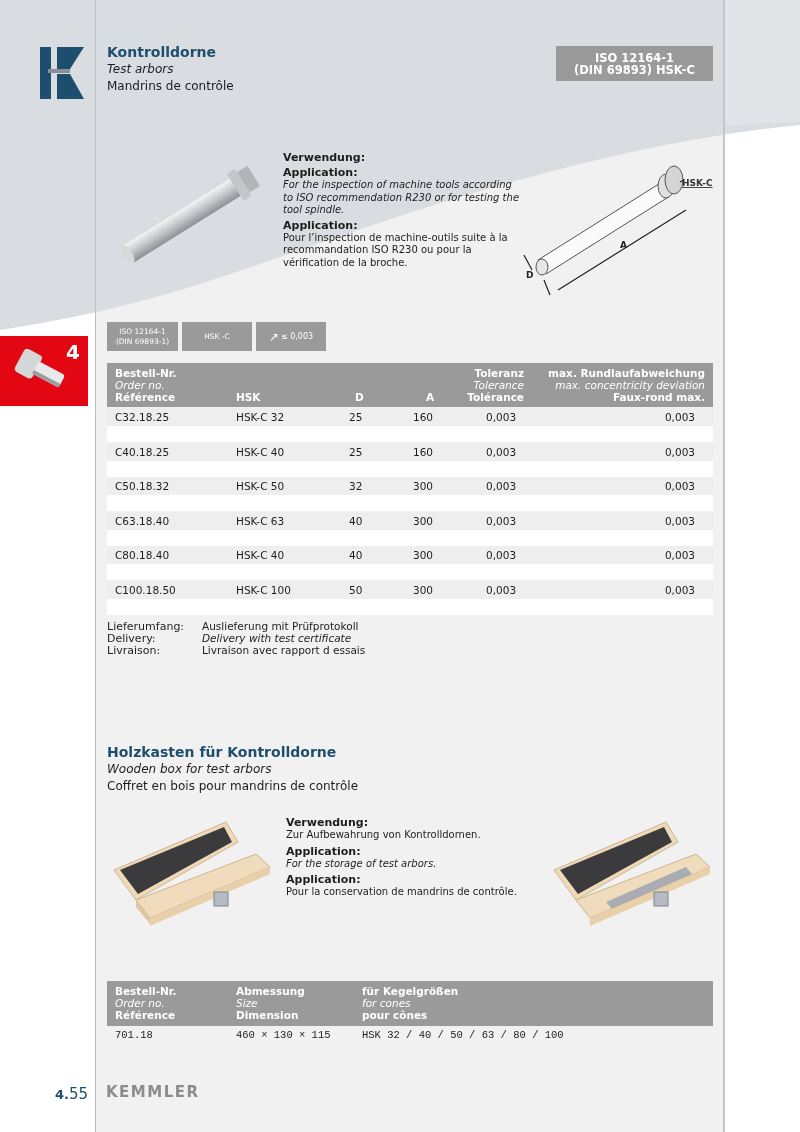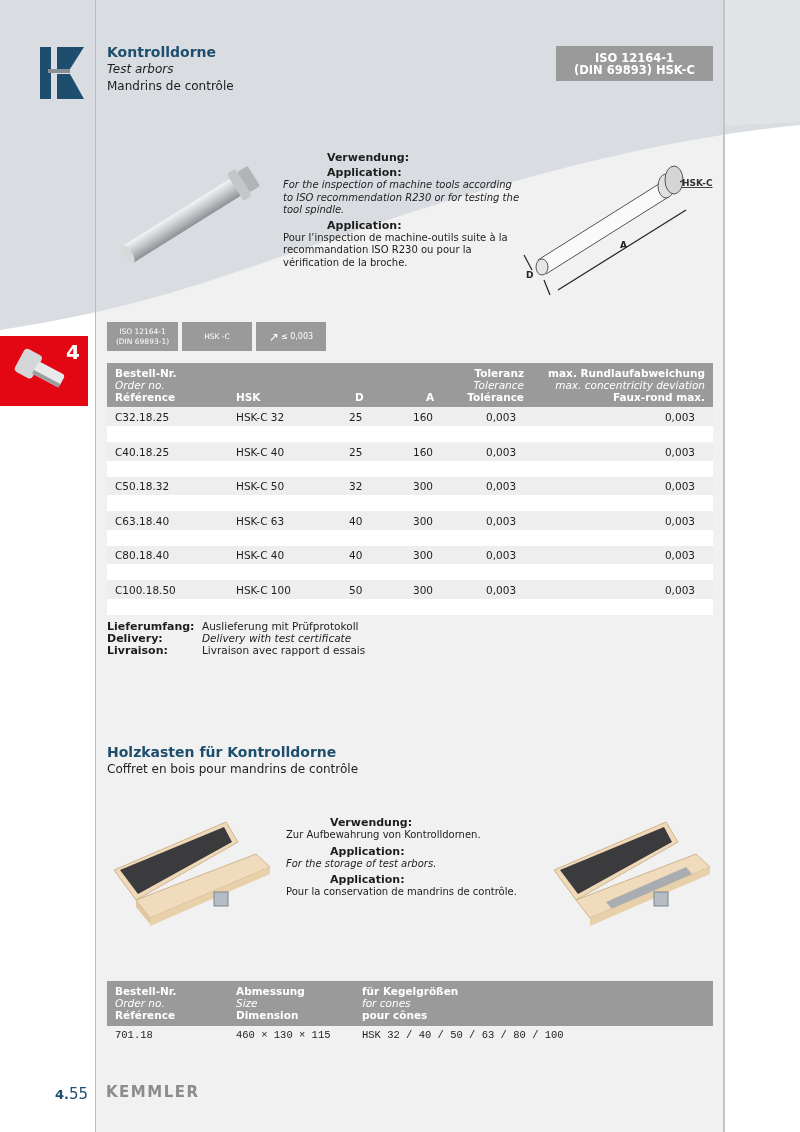--- a/index.html
+++ b/index.html
@@ -21,21 +21,21 @@
   .title-main { font-weight: bold; color: #1e4e6e; font-size: 14px; }
   .title-en { font-style: italic; font-size: 12px; color: #1d1d1b; }
   .title-fr { font-size: 12px; color: #1d1d1b; }
 
   #header-title { left: 107px; top: 44px; line-height: 17px; }
 
   #iso-badge { left: 556px; top: 46px; width: 157px; height: 35px; background: #9a9a9b; color: #fff; font-weight: bold; font-size: 11.5px; text-align: center; line-height: 12px; padding-top: 6px; }
 
   
   .app-block { font-size: 10px; line-height: 12.5px; }
-  .app-block .lbl { font-weight: bold; font-size: 11px; line-height: 13px; margin-left: 44px; }
+  .app-block .lbl { font-weight: bold; font-size: 11px; line-height: 13px; }
   .app-block .it { font-style: italic; }
   #app1 { left: 283px; top: 151px; width: 240px; }
   #app1 .para { margin-bottom: 2px; }
 
   
   #arbor-photo { left: 105px; top: 145px; width: 172px; height: 140px; }
   #arbor-drawing { left: 510px; top: 150px; width: 210px; height: 150px; }
 
   
   #chapter-tab { left: 0; top: 336px; width: 88px; height: 70px; background: #e30613; }
@@ -54,21 +54,21 @@
   .tbl-head .b { font-weight: bold; }
   #table1-head { left: 107px; top: 363px; width: 606px; height: 44px; }
   .hcol { position: absolute; top: 4px; }
   .row { position: absolute; left: 107px; width: 606px; height: 34px; font-size: 10.5px; }
   .row .stripe-a { position: absolute; left: 0; top: 0; width: 606px; height: 18px; background: #eeeeee; }
   .row .stripe-b { position: absolute; left: 0; top: 18px; width: 606px; height: 16px; background: #ffffff; }
   .cell { position: absolute; top: 3px; }
 
   
   #delivery { left: 107px; top: 621px; font-size: 10.5px; line-height: 11.5px; }
-  #delivery .k { position: absolute; left: 0; font-weight: bold; font-size: 11px; white-space: nowrap; }
+  #delivery .k { position: absolute; left: 0; font-weight: normal; font-size: 11px; white-space: nowrap; }
   #delivery .v { position: absolute; left: 95px; white-space: nowrap; }
 
   
   #sec2-title { left: 107px; top: 744px; line-height: 17px; }
   #app2 { left: 286px; top: 816px; width: 250px; }
   #box-photo-1 { left: 106px; top: 812px; width: 168px; height: 115px; }
   #box-photo-2 { left: 546px; top: 812px; width: 170px; height: 115px; }
 
   #table2-head { left: 107px; top: 981px; width: 606px; height: 45px; }
   #table2-row { left: 107px; top: 1026px; width: 606px; height: 20px; font-size: 10.5px; background: #f1f1f1; font-family: Liberation Mono, monospace; }
@@ -276,20 +276,21 @@
     <span class="v" style="font-style:italic;">Delivery with test certificate</span>
   </div>
   <div style="position:relative;height:12px;">
     <span class="k">Livraison:</span>
     <span class="v">Livraison avec rapport d essais</span>
   </div>
 </div>
 
 <div class="abs" id="sec2-title">
   <div class="title-main">Holzkasten für Kontrolldorne</div>
+  <div class="title-en">Wooden box for test arbors</div>
   <div class="title-fr">Coffret en bois pour mandrins de contrôle</div>
 </div>
 
 <svg class="abs" id="box-photo-1" viewBox="0 0 168 115">
   <polygon points="8,58 120,10 132,30 30,88" fill="#efd9b8" stroke="#cdb48f"></polygon>
   <polygon points="14,58 118,15 126,30 32,82" fill="#3b3b3d"></polygon>
   <polygon points="30,88 150,42 164,55 44,106" fill="#f0dcbd" stroke="#cdb48f"></polygon>
   <polygon points="30,88 44,106 44,112 30,95" fill="#e0c7a1"></polygon>
   <polygon points="44,106 164,55 164,62 44,114" fill="#e8d0aa"></polygon>
   <rect x="108" y="80" width="14" height="14" fill="#b5bcc4" stroke="#7d858d"></rect>

